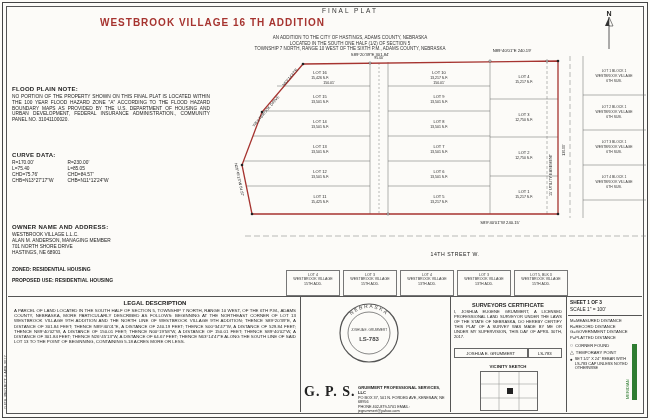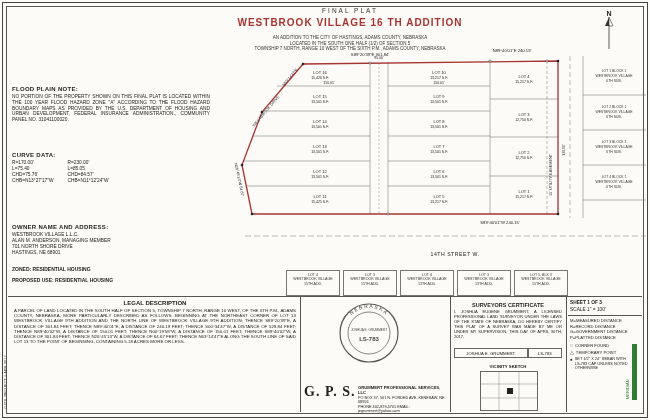--- a/index.html
+++ b/index.html
@@ -1,21 +1,21 @@
 <!DOCTYPE html>
 <html><head>
 <meta charset="utf-8">
 <style>
   html,body{margin:0;padding:0;background:#e8e8e8;}
   .sheet{position:relative;width:650px;height:420px;background:#fcfbf8;font-family:"Liberation Sans",sans-serif;color:#222;overflow:hidden;}
   .abs{position:absolute;}
   .frame-outer{position:absolute;inset:2px;border:1.2px solid #444;pointer-events:none;}
   .frame-inner{position:absolute;inset:6px;border:0.6px solid #555;pointer-events:none;}
   .hdr-top{top:7px;left:100px;width:500px;text-align:center;font-size:6.5px;letter-spacing:2px;color:#333;}
-  .hdr-title{top:17px;left:100px;width:500px;text-align:center;font-size:10px;font-weight:bold;letter-spacing:1px;color:#a63430;}
+  .hdr-title{top:17px;left:100px;width:500px;font-size:10px;font-weight:bold;letter-spacing:1px;color:#a63430;}
   .hdr-sub{top:35px;left:100px;width:500px;text-align:center;font-size:4.5px;line-height:5.6px;color:#333;}
   .blk-title{font-size:6px;font-weight:bold;letter-spacing:.3px;margin-bottom:2px;}
   .blk-body{font-size:4.8px;line-height:5.8px;text-align:justify;}
   .vline{position:absolute;width:0;border-left:0.7px solid #555;}
   .hline{position:absolute;height:0;border-top:0.7px solid #555;}
   .cell{border:0.6px solid #666;display:flex;align-items:center;justify-content:center;}
   .nbox{flex:1;border:0.6px solid #777;text-align:center;font-size:3.6px;line-height:4.3px;padding-top:2px;color:#333;background:#fcfbf8;}
   .rot{transform-origin:0 0;transform:rotate(-90deg);white-space:nowrap;}
   svg{font-family:"Liberation Sans",sans-serif;}
   .legend-line{font-size:4.2px;line-height:5.6px;white-space:nowrap;}

